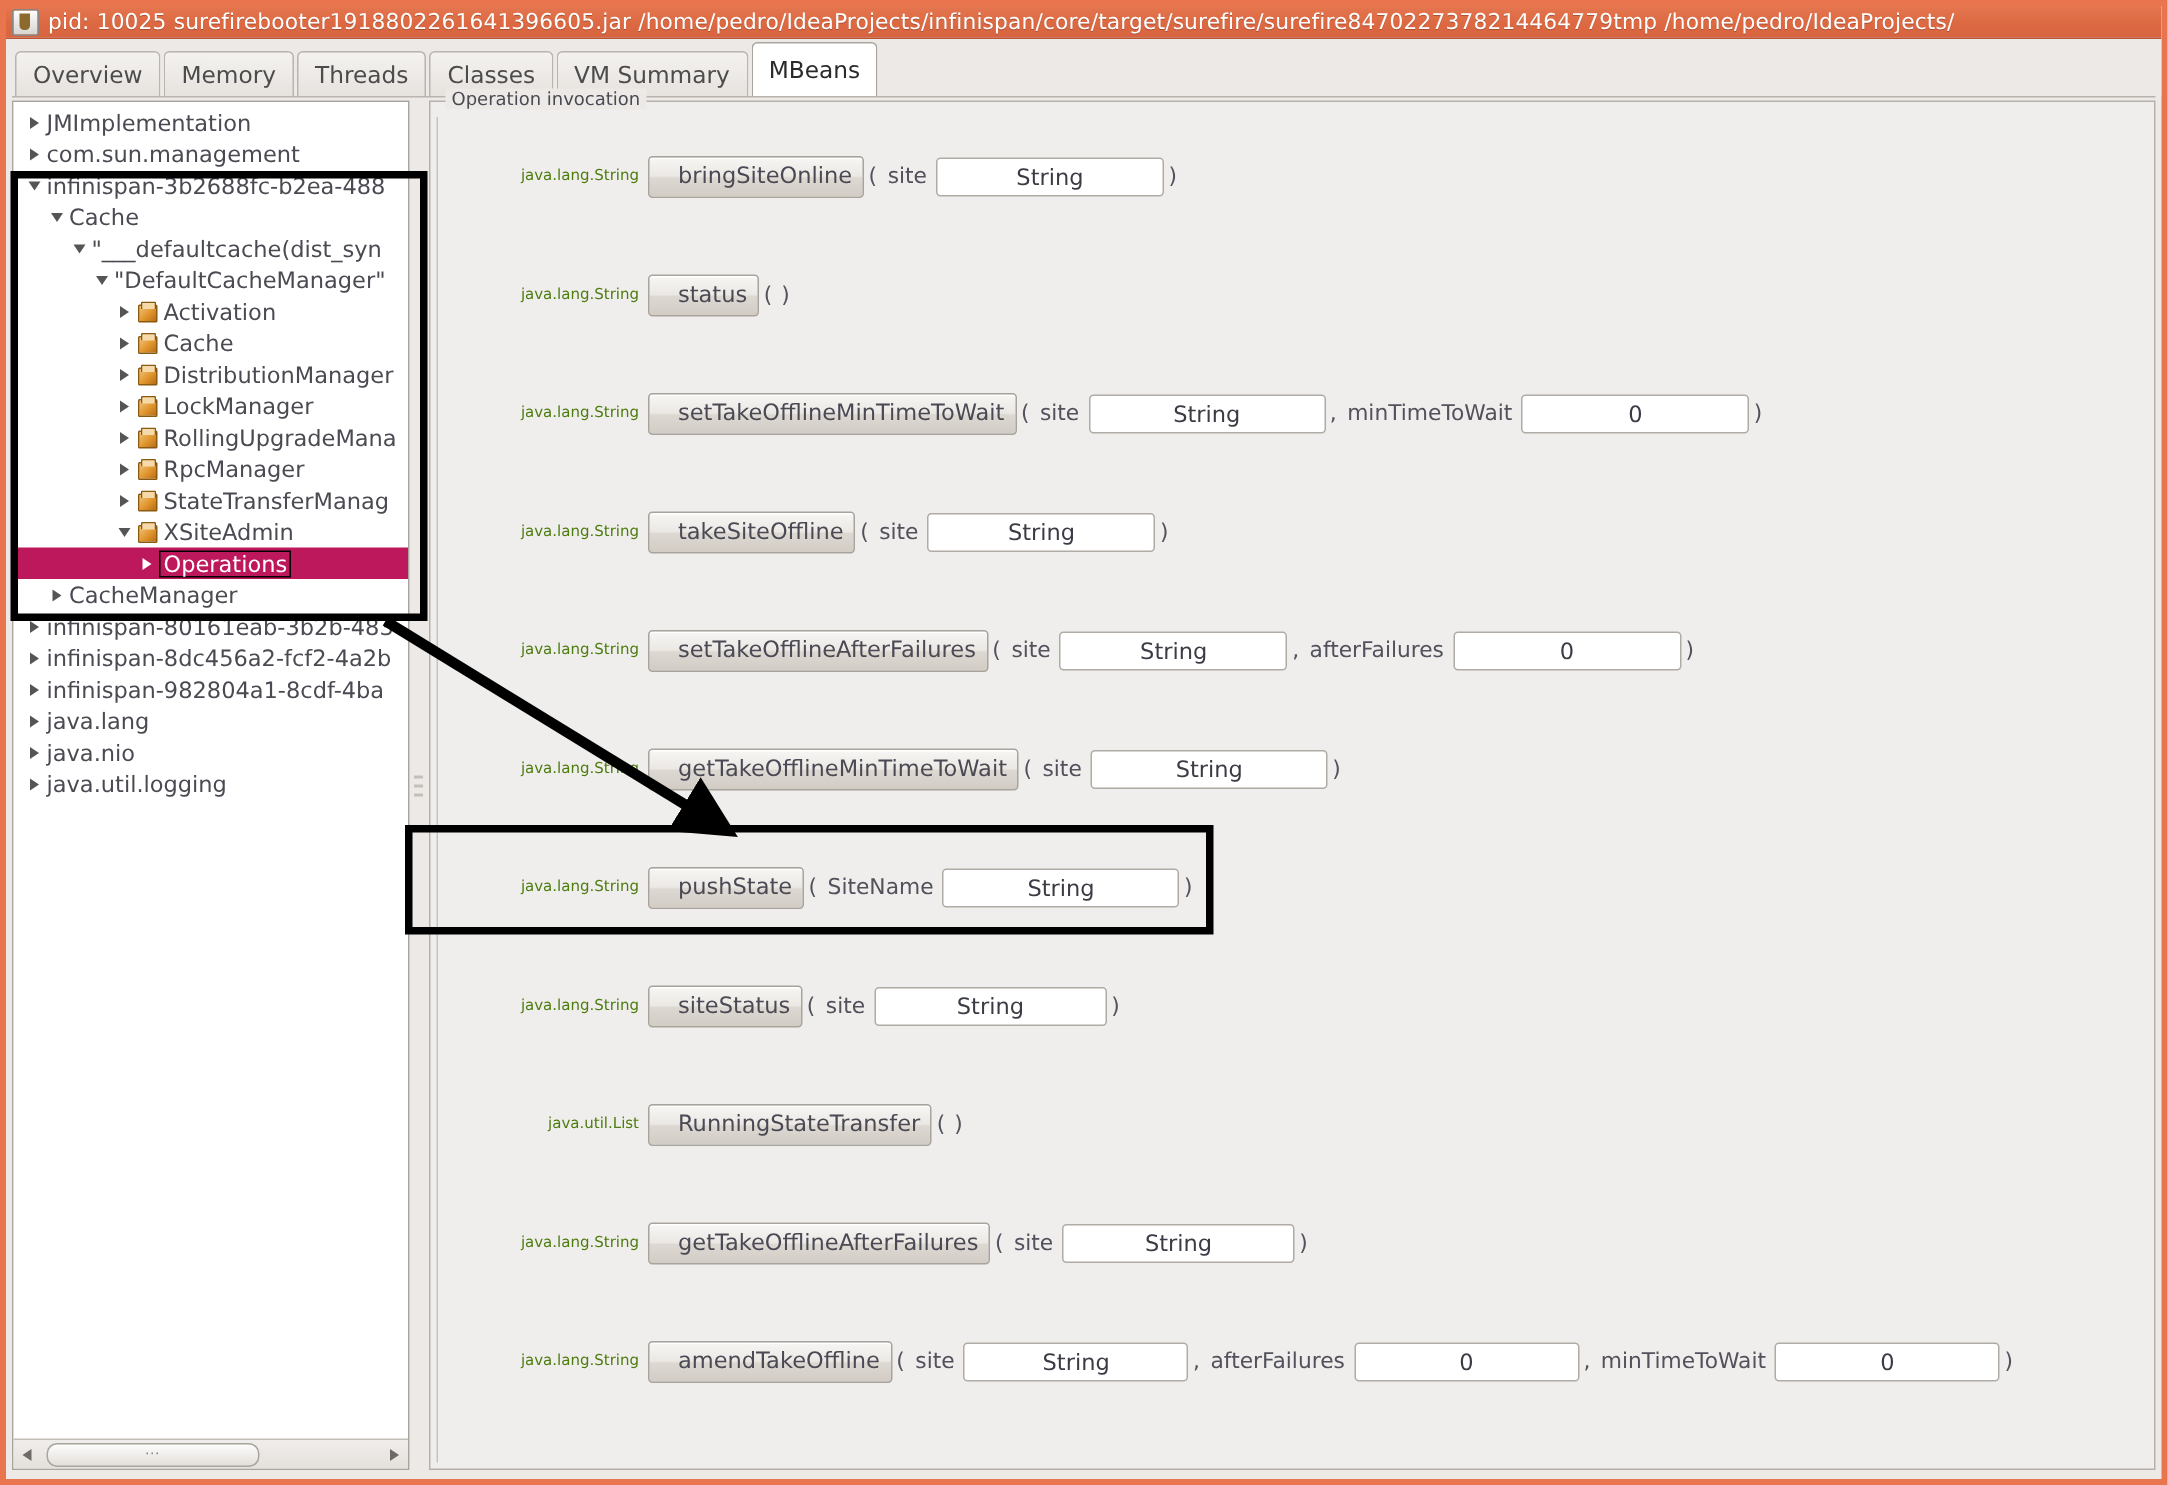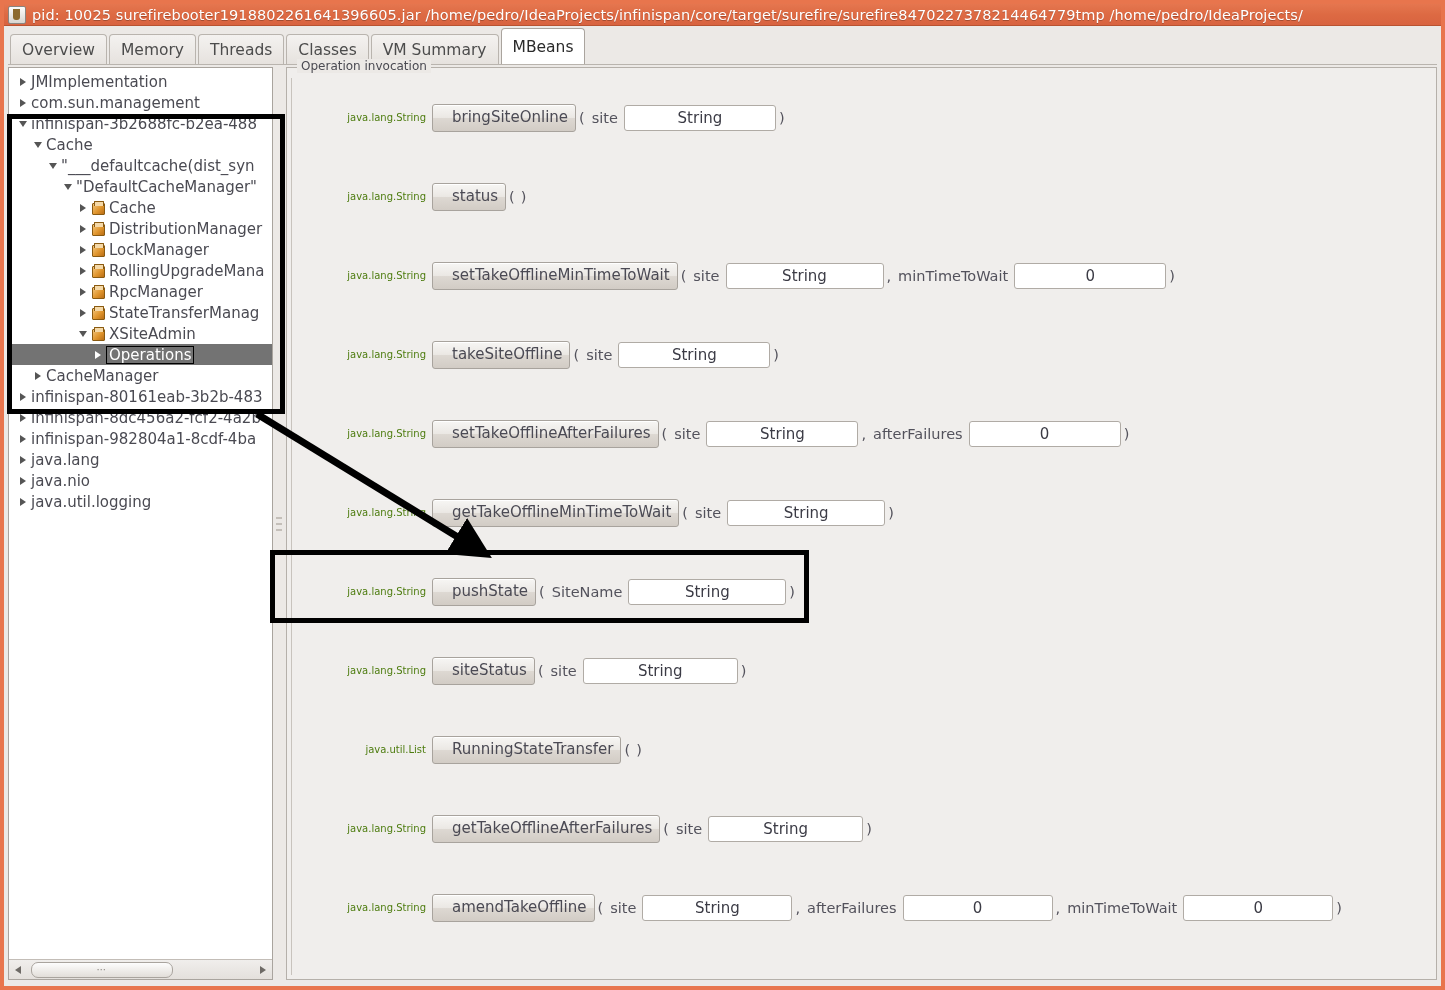--- a/index.html
+++ b/index.html
@@ -164,21 +164,21 @@
   .mbicon::after {
     content: "";
     position: absolute; left: 3px; top: 0px;
     width: 8px; height: 4px;
     background: #f5d9a8;
     border: 1px solid #8a5a10;
     border-bottom: none;
     border-radius: 1px 1px 0 0;
   }
   .tnode.selected {
-    background: #737373;
+    background: #be185d;
   }
   .tnode.selected .tlabel {
     color: #ffffff;
     border: 1px solid #000000;
     padding: 0 2px;
     line-height: 16px;
   }
   .tnode.selected .tri { border-left-color: #ffffff; }
   .tlabel { line-height: 18px; }
   
@@ -383,20 +383,27 @@
               <span class="handle">
                 <span class="tri open"></span>
               </span>
               <span class="tlabel">"DefaultCacheManager"</span>
             </div>
             <div class="tnode" style="padding-left: 66px;">
               <span class="handle">
                 <span class="tri"></span>
               </span>
               <span class="mbicon"></span>
+              <span class="tlabel">Activation</span>
+            </div>
+            <div class="tnode" style="padding-left: 66px;">
+              <span class="handle">
+                <span class="tri"></span>
+              </span>
+              <span class="mbicon"></span>
               <span class="tlabel">Cache</span>
             </div>
             <div class="tnode" style="padding-left: 66px;">
               <span class="handle">
                 <span class="tri"></span>
               </span>
               <span class="mbicon"></span>
               <span class="tlabel">DistributionManager</span>
             </div>
             <div class="tnode" style="padding-left: 66px;">

